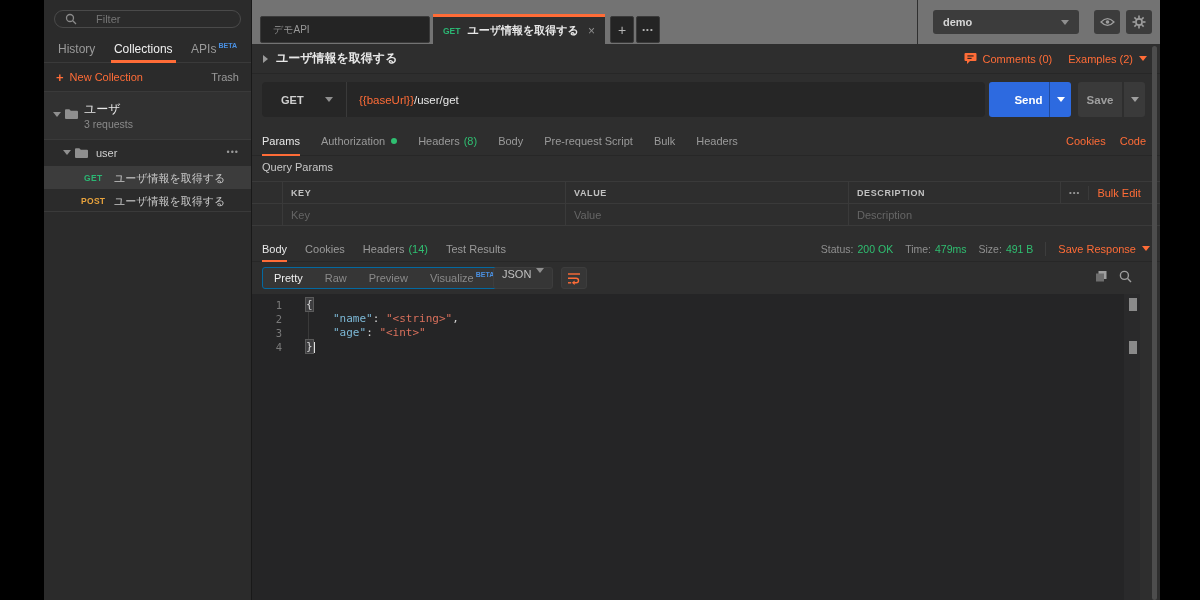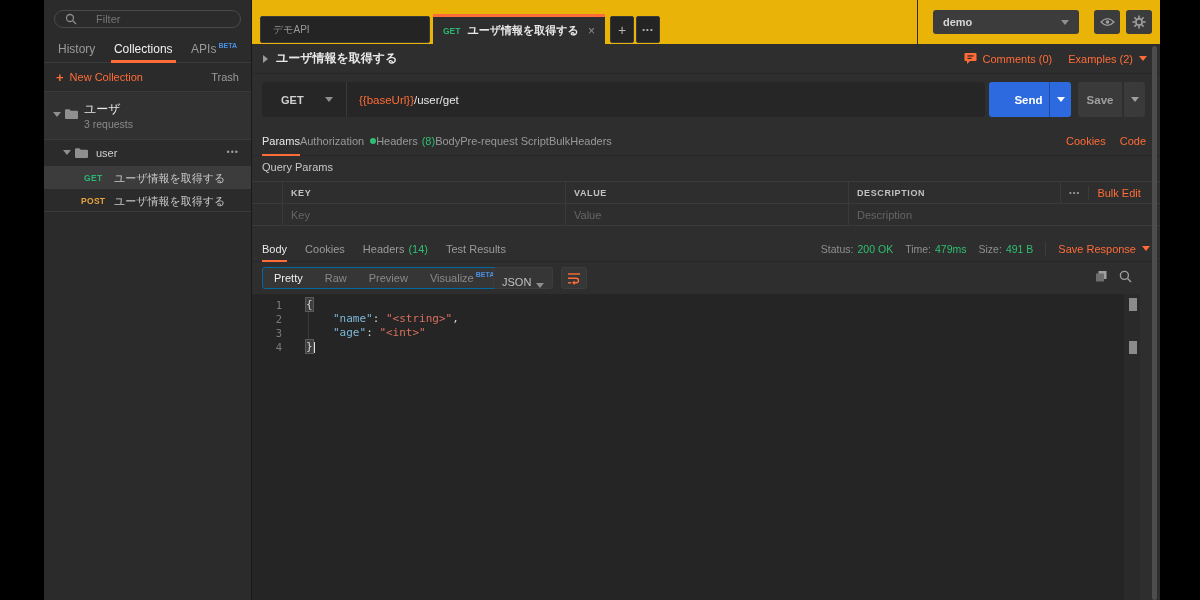--- a/index.html
+++ b/index.html
@@ -36,21 +36,21 @@
   .folder-more{position:absolute;right:12px;top:7px;color:#9a9a9a;font-size:9px;letter-spacing:1px}
   .req-row{position:absolute;left:0;width:100%;height:23px}
   .req-row.selected{background:#3c3c3c}
   .req-method{position:absolute;left:40px;top:7px;font-size:8.5px;font-weight:bold;letter-spacing:.3px}
   .req-method.get{color:#2bb673}
   .req-method.post{color:#e8a33d;left:37px}
   .req-label{position:absolute;left:70px;top:5px;color:#c9c9c9}
   .post-sep{position:absolute;left:0;top:211px;width:100%;height:1px;background:#3a3a3a}
   
   #main{position:absolute;left:252px;top:0;width:908px;height:600px;background:#2e2e2e}
-  .tabbar{position:absolute;left:0;top:0;width:908px;height:44px;background:#eab308}
+  .tabbar{position:absolute;left:0;top:0;width:908px;height:44px;background:#737373}
   .tab-inactive{position:absolute;left:8px;top:16px;width:170px;height:27px;background:#242424;border:1px solid #3a3a3a;border-radius:2px;display:flex;align-items:center;padding:0 12px;color:#9a9a9a;font-size:10px}
   .tab-active{position:absolute;left:181px;top:14px;width:172px;height:30px;background:#2e2e2e;border-top:3px solid #ff6c37;display:flex;align-items:center;gap:7px;padding:0 10px}
   .tab-active .m-get{color:#2bb673;font-size:8.5px;font-weight:bold}
   .tab-active .t-title{color:#e8e8e8;font-size:11px;font-weight:bold;white-space:nowrap}
   .tab-active .t-close{margin-left:auto;color:#8f8f8f;font-size:12px;line-height:1}
   .tab-add,.tab-more{position:absolute;top:16px;width:24px;height:27px;background:#242424;border:1px solid #3a3a3a;border-radius:2px;display:flex;align-items:center;justify-content:center;color:#b5b5b5}
   .tab-add{left:358px;font-size:14px}
   .tab-more{left:384px;font-size:8px;letter-spacing:1px}
   .env-divider{position:absolute;left:665px;top:0;width:1px;height:44px;background:#2f2f2f}
   .env-select{position:absolute;left:681px;top:10px;width:146px;height:24px;background:#3c3c3c;border-radius:3px;display:flex;align-items:center;padding:0 10px;color:#d6d6d6;font-weight:bold}
@@ -67,21 +67,21 @@
   .url-box{position:absolute;left:10px;top:8px;width:723px;height:35px;background:#262626;border-radius:4px;display:flex;align-items:center}
   .method-sel{width:84px;height:100%;display:flex;align-items:center;justify-content:space-between;padding:0 13px 0 19px;color:#d0d0d0;font-weight:bold}
   .method-sel .cdown{color:#8f8f8f}
   .url-divider{width:1px;height:35px;background:#3a3a3a}
   .url-text{padding-left:12px;font-size:11.5px}
   .url-var{color:#ff6c37}.url-path{color:#e8e8e8}
   .btn-send{position:absolute;left:737px;top:8px;width:79px;height:35px;background:#2d6ae0;border-radius:3px 0 0 3px;display:flex;align-items:center;justify-content:center;color:#fff;font-weight:bold;font-size:11.5px}
   .btn-send-caret{position:absolute;left:797px;top:8px;width:22px;height:35px;background:#2d6ae0;border-radius:0 3px 3px 0;border-left:1px solid rgba(0,0,0,.3);display:flex;align-items:center;justify-content:center;color:#fff}
   .btn-save{position:absolute;left:826px;top:8px;width:44px;height:35px;background:#3a3a3a;border-radius:3px 0 0 3px;display:flex;align-items:center;justify-content:center;color:#9f9f9f;font-weight:bold;font-size:11.5px}
   .btn-save-caret{position:absolute;left:871px;top:8px;width:22px;height:35px;background:#3a3a3a;border-radius:0 3px 3px 0;border-left:1px solid #2e2e2e;display:flex;align-items:center;justify-content:center;color:#9f9f9f}
-  .req-tabs{position:absolute;left:0;top:126px;width:908px;height:30px;display:flex;align-items:center;padding:0 14px 0 10px;border-bottom:1px solid #272727}
+  .req-tabs{position:absolute;left:0;top:126px;width:908px;height:30px;display:flex;align-items:center;gap:21px;padding:0 14px 0 10px;border-bottom:1px solid #272727}
   .rtab{position:relative;height:100%;display:flex;align-items:center}
   .rtab.active{color:#e8e8e8}
   .rtab.active::after{content:"";position:absolute;left:0;right:0;bottom:-1px;height:2px;background:#ff6c37}
   .rtab .cnt{color:#2fbf71;margin-left:4px}
   .req-tabs .links{margin-left:auto;display:flex;gap:14px;color:#ff6c37}
   .qp-title{position:absolute;left:10px;top:161px;color:#c8c8c8}
   .qp-head{position:absolute;left:0;top:181px;width:908px;height:23px;border-top:1px solid #3a3a3a;border-bottom:1px solid #3a3a3a;display:grid;grid-template-columns:30px 283px 283px 212px 100px;align-items:center}
   .qp-head>div{border-left:1px solid #3a3a3a;height:100%;display:flex;align-items:center;padding-left:8px;font-size:9px;font-weight:bold;letter-spacing:.6px;color:#c2c2c2}
   .qp-head>div:first-child{border-left:none}
   .qp-actions{gap:8px}
@@ -95,21 +95,21 @@
   .qp-row input::placeholder{color:#666}
   .resp-tabs{position:absolute;left:0;top:236px;width:908px;height:26px;display:flex;align-items:center;gap:18px;padding:0 10px;border-bottom:1px solid #272727}
   .resp-right{margin-left:auto;display:flex;align-items:center;gap:12px;font-size:10.5px}
   .resp-right .sl{color:#8f8f8f}.resp-right .sv{color:#2fbf71;margin-left:4px}
   .resp-right .vd{width:1px;height:14px;background:#3d3d3d}
   .save-resp{color:#ff6c37;font-size:11px;display:flex;align-items:center;gap:6px}
   .resp-toolbar{position:absolute;left:0;top:262px;width:908px;height:32px}
   .view-group{position:absolute;left:10px;top:5px;height:22px;background:#363636;border:1px solid #0369a1;border-radius:3px;display:flex;align-items:center}
   .vseg{padding:0 11px;color:#8a8a8a;height:100%;display:flex;align-items:center}
   .vseg.active{color:#f0f0f0}
-  .fmt-select{position:absolute;left:241px;top:5px;width:60px;height:22px;background:#363636;border:1px solid #3d3d3d;border-radius:3px;display:flex;align-items:flex-end;justify-content:space-between;padding:0 8px;color:#c0c0c0}
+  .fmt-select{position:absolute;left:241px;top:5px;width:60px;height:22px;background:#363636;border:1px solid #3d3d3d;border-radius:3px;display:flex;align-items:flex-start;justify-content:space-between;padding:0 8px;color:#c0c0c0}
   .fmt-select .cdown{color:#8f8f8f}
   .wrap-btn{position:absolute;left:309px;top:5px;width:26px;height:22px;background:#363636;border:1px solid #3d3d3d;border-radius:3px;display:flex;align-items:center;justify-content:center}
   .resp-icons{position:absolute;right:28px;top:8px;display:flex;align-items:center;gap:11px}
   
   .editor{position:absolute;left:0;top:294px;width:888px;height:306px;background:#252526;font-family:"DejaVu Sans Mono",monospace}
   .gutter{position:absolute;left:0;top:4px;width:30px;text-align:right;color:#7a7a7a;font-size:10.5px}
   .gutter .ln{height:14px;line-height:14px}
   .code{position:absolute;left:54px;top:4px;font-size:11px;color:#d4d4d4}
   .code-line{height:14px;line-height:14px;white-space:pre}
   .code-line.row{padding-left:27px}

